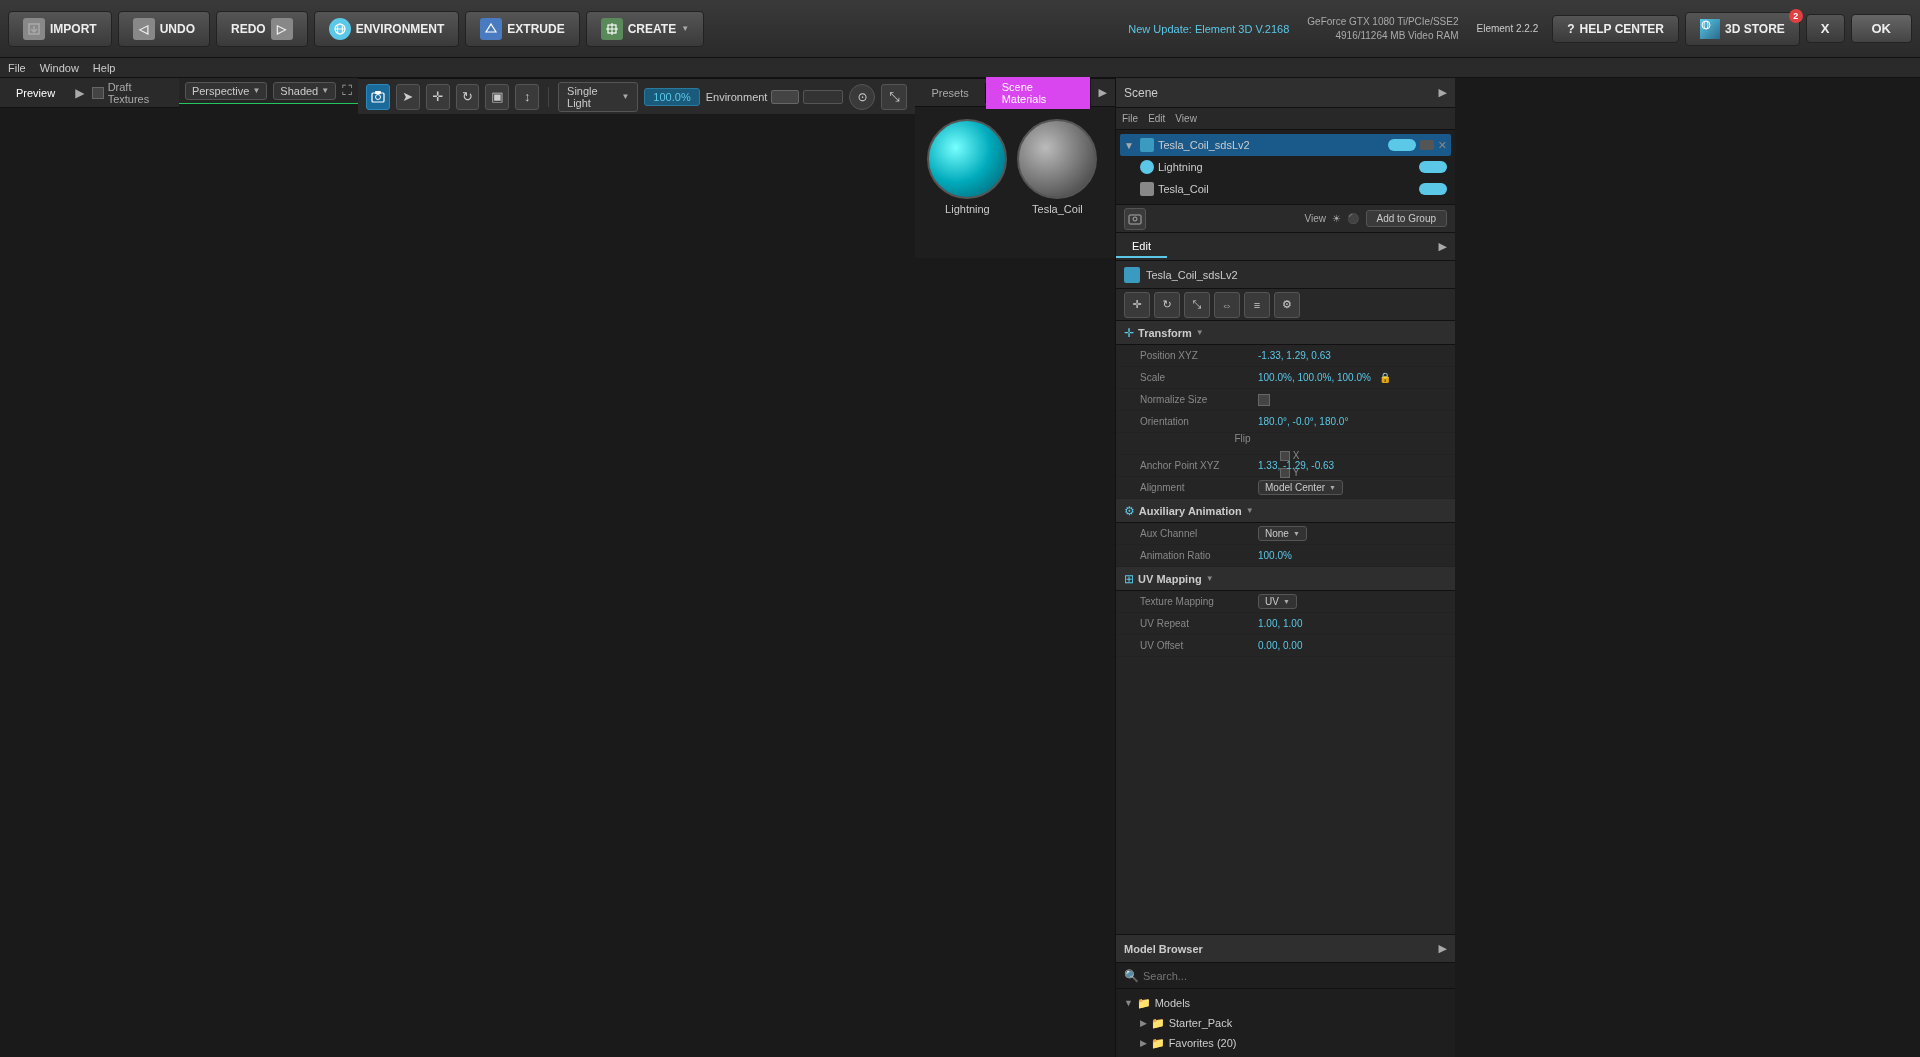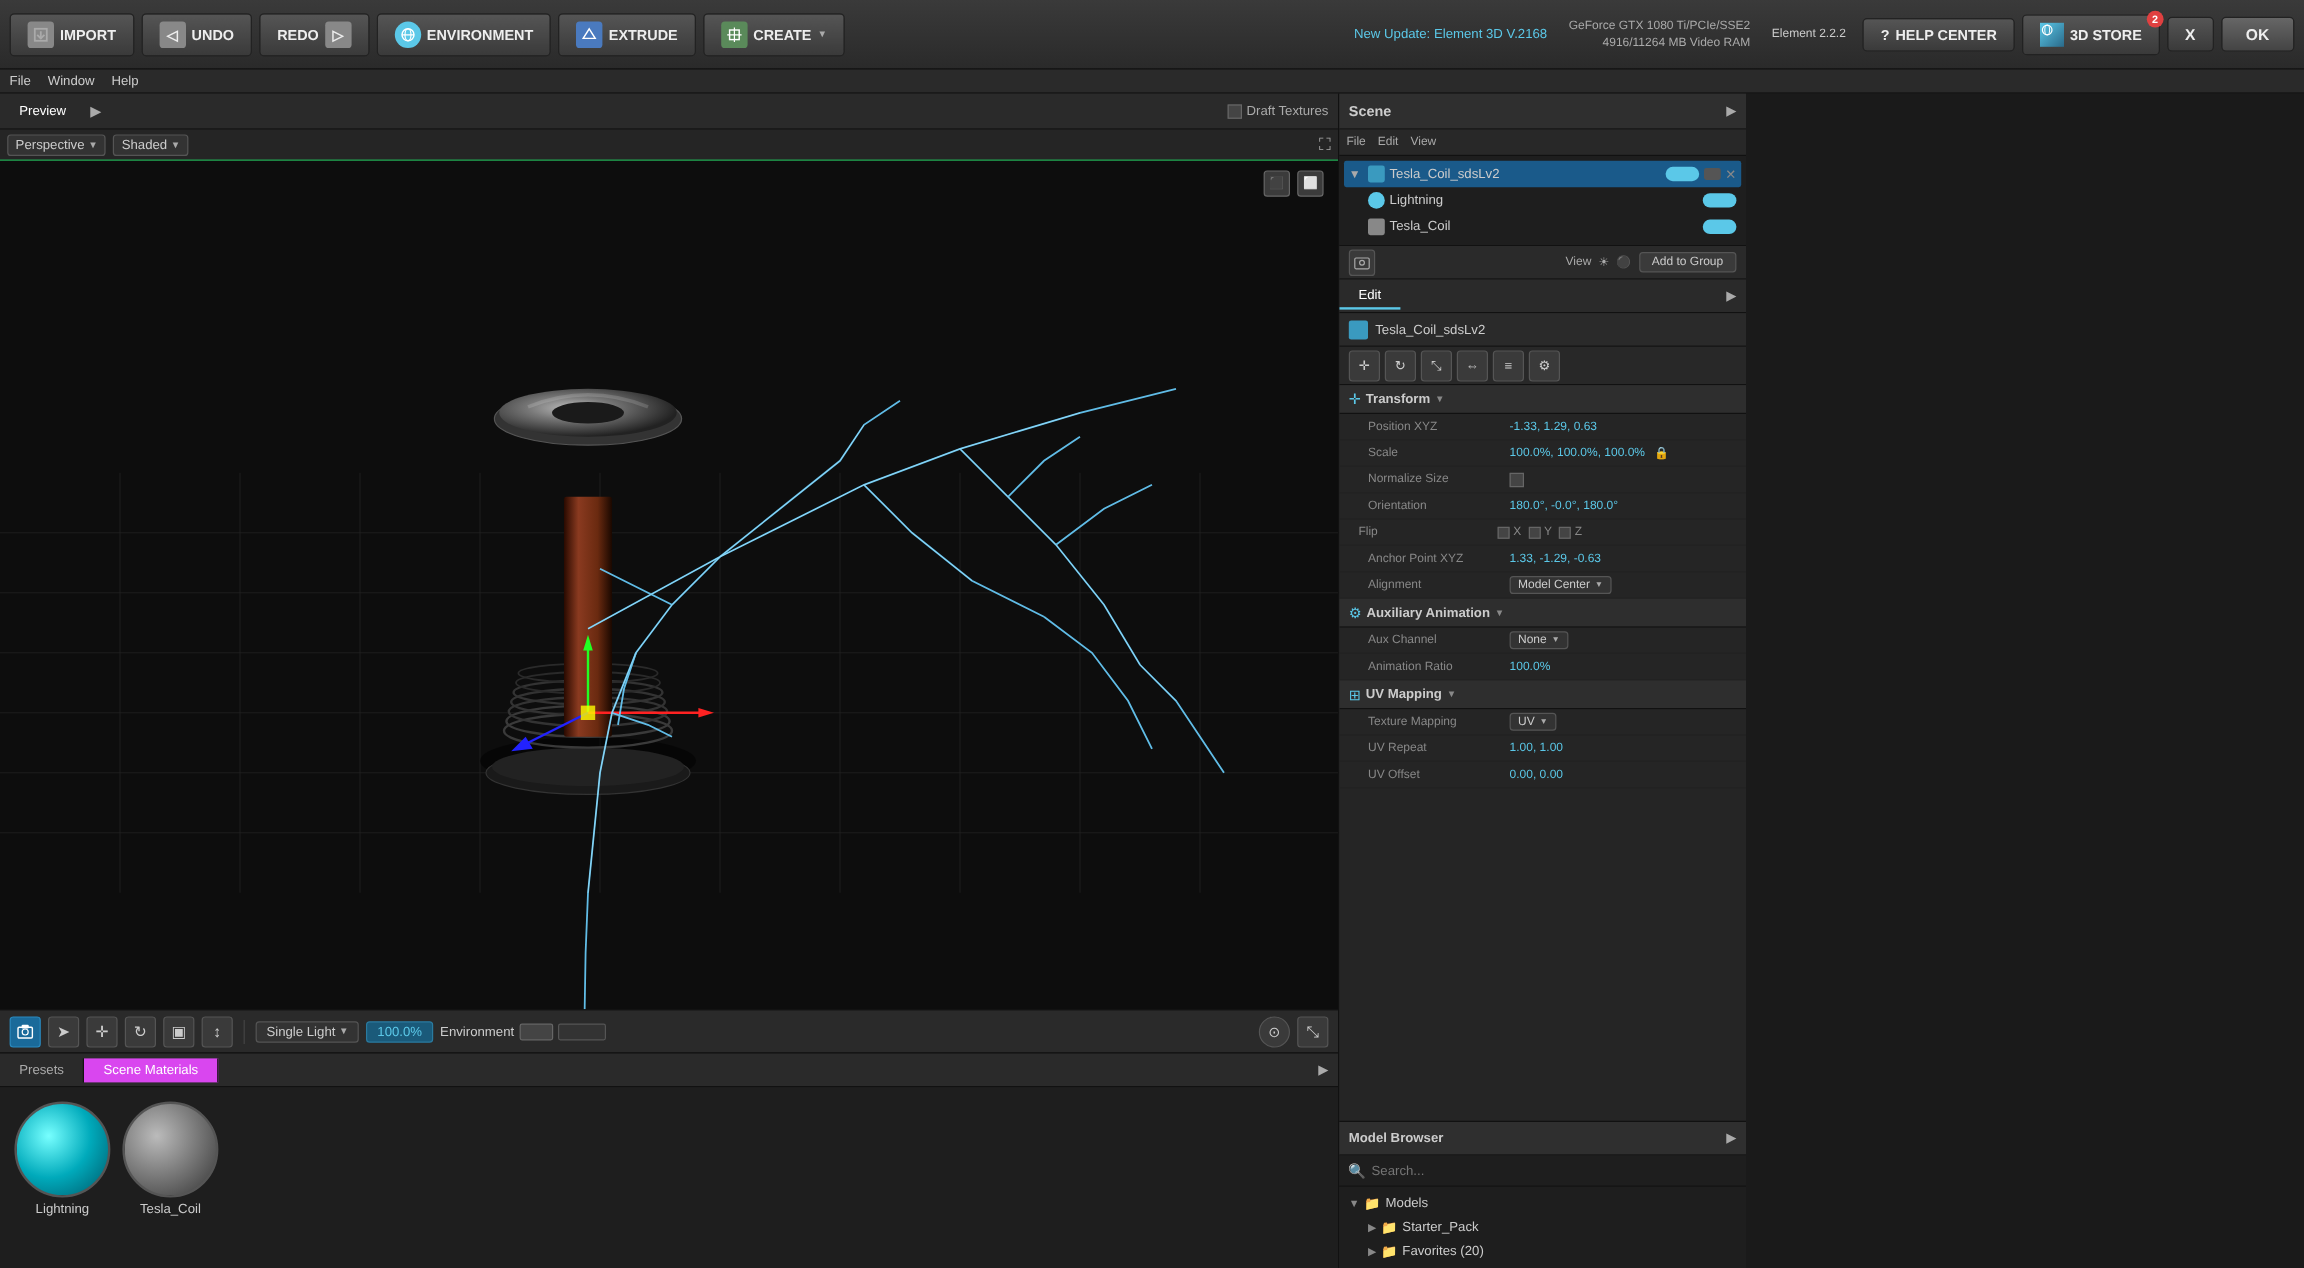--- a/index.html
+++ b/index.html
@@ -142,21 +142,21 @@
     
     #main-layout {
       display: flex;
       height: calc(1057px - 58px - 20px);
     }
 
     
     #left-panel {
       width: 1115px;
       display: flex;
-      flex-direction: column;
+      flex-direction: row;
       background: #1a1a1a;
       justify-content: center;
     }
 
     
     #viewport-header {
       display: flex;
       align-items: center;
       height: 30px;
       background: #2a2a2a;
@@ -369,21 +369,21 @@
     #scene-header {
       display: flex;
       align-items: center;
       height: 30px;
       background: #2f2f2f;
       padding: 0 8px;
       border-bottom: 1px solid #111;
     }
     #scene-title {
       font-size: 12px;
-      font-weight: bold;
+      font-weight: normal;
       color: #ccc;
     }
     #scene-expand { margin-left: auto; color: #aaa; cursor: pointer; }
     #scene-menu {
       display: flex;
       align-items: center;
       height: 22px;
       background: #282828;
       padding: 0 6px;
       gap: 10px;
@@ -498,20 +498,21 @@
     }
     .prop-lock { font-size: 10px; color: #5bc8e8; }
 
     .flip-row {
       display: flex;
       align-items: center;
       height: 22px;
       padding: 0 8px 0 16px;
       border-bottom: 1px solid #222;
       gap: 6px;
+      flex-direction: column;
     }
     .flip-label { font-size: 10px; color: #888; width: 110px; flex-shrink: 0; }
     .flip-item { display: flex; align-items: center; gap: 3px; font-size: 10px; color: #888; }
     .flip-cb { width: 10px; height: 10px; background: #444; border: 1px solid #666; }
 
     .aux-dropdown {
       display: flex; align-items: center;
       background: #333;
       border: 1px solid #555;
       border-radius: 3px;

